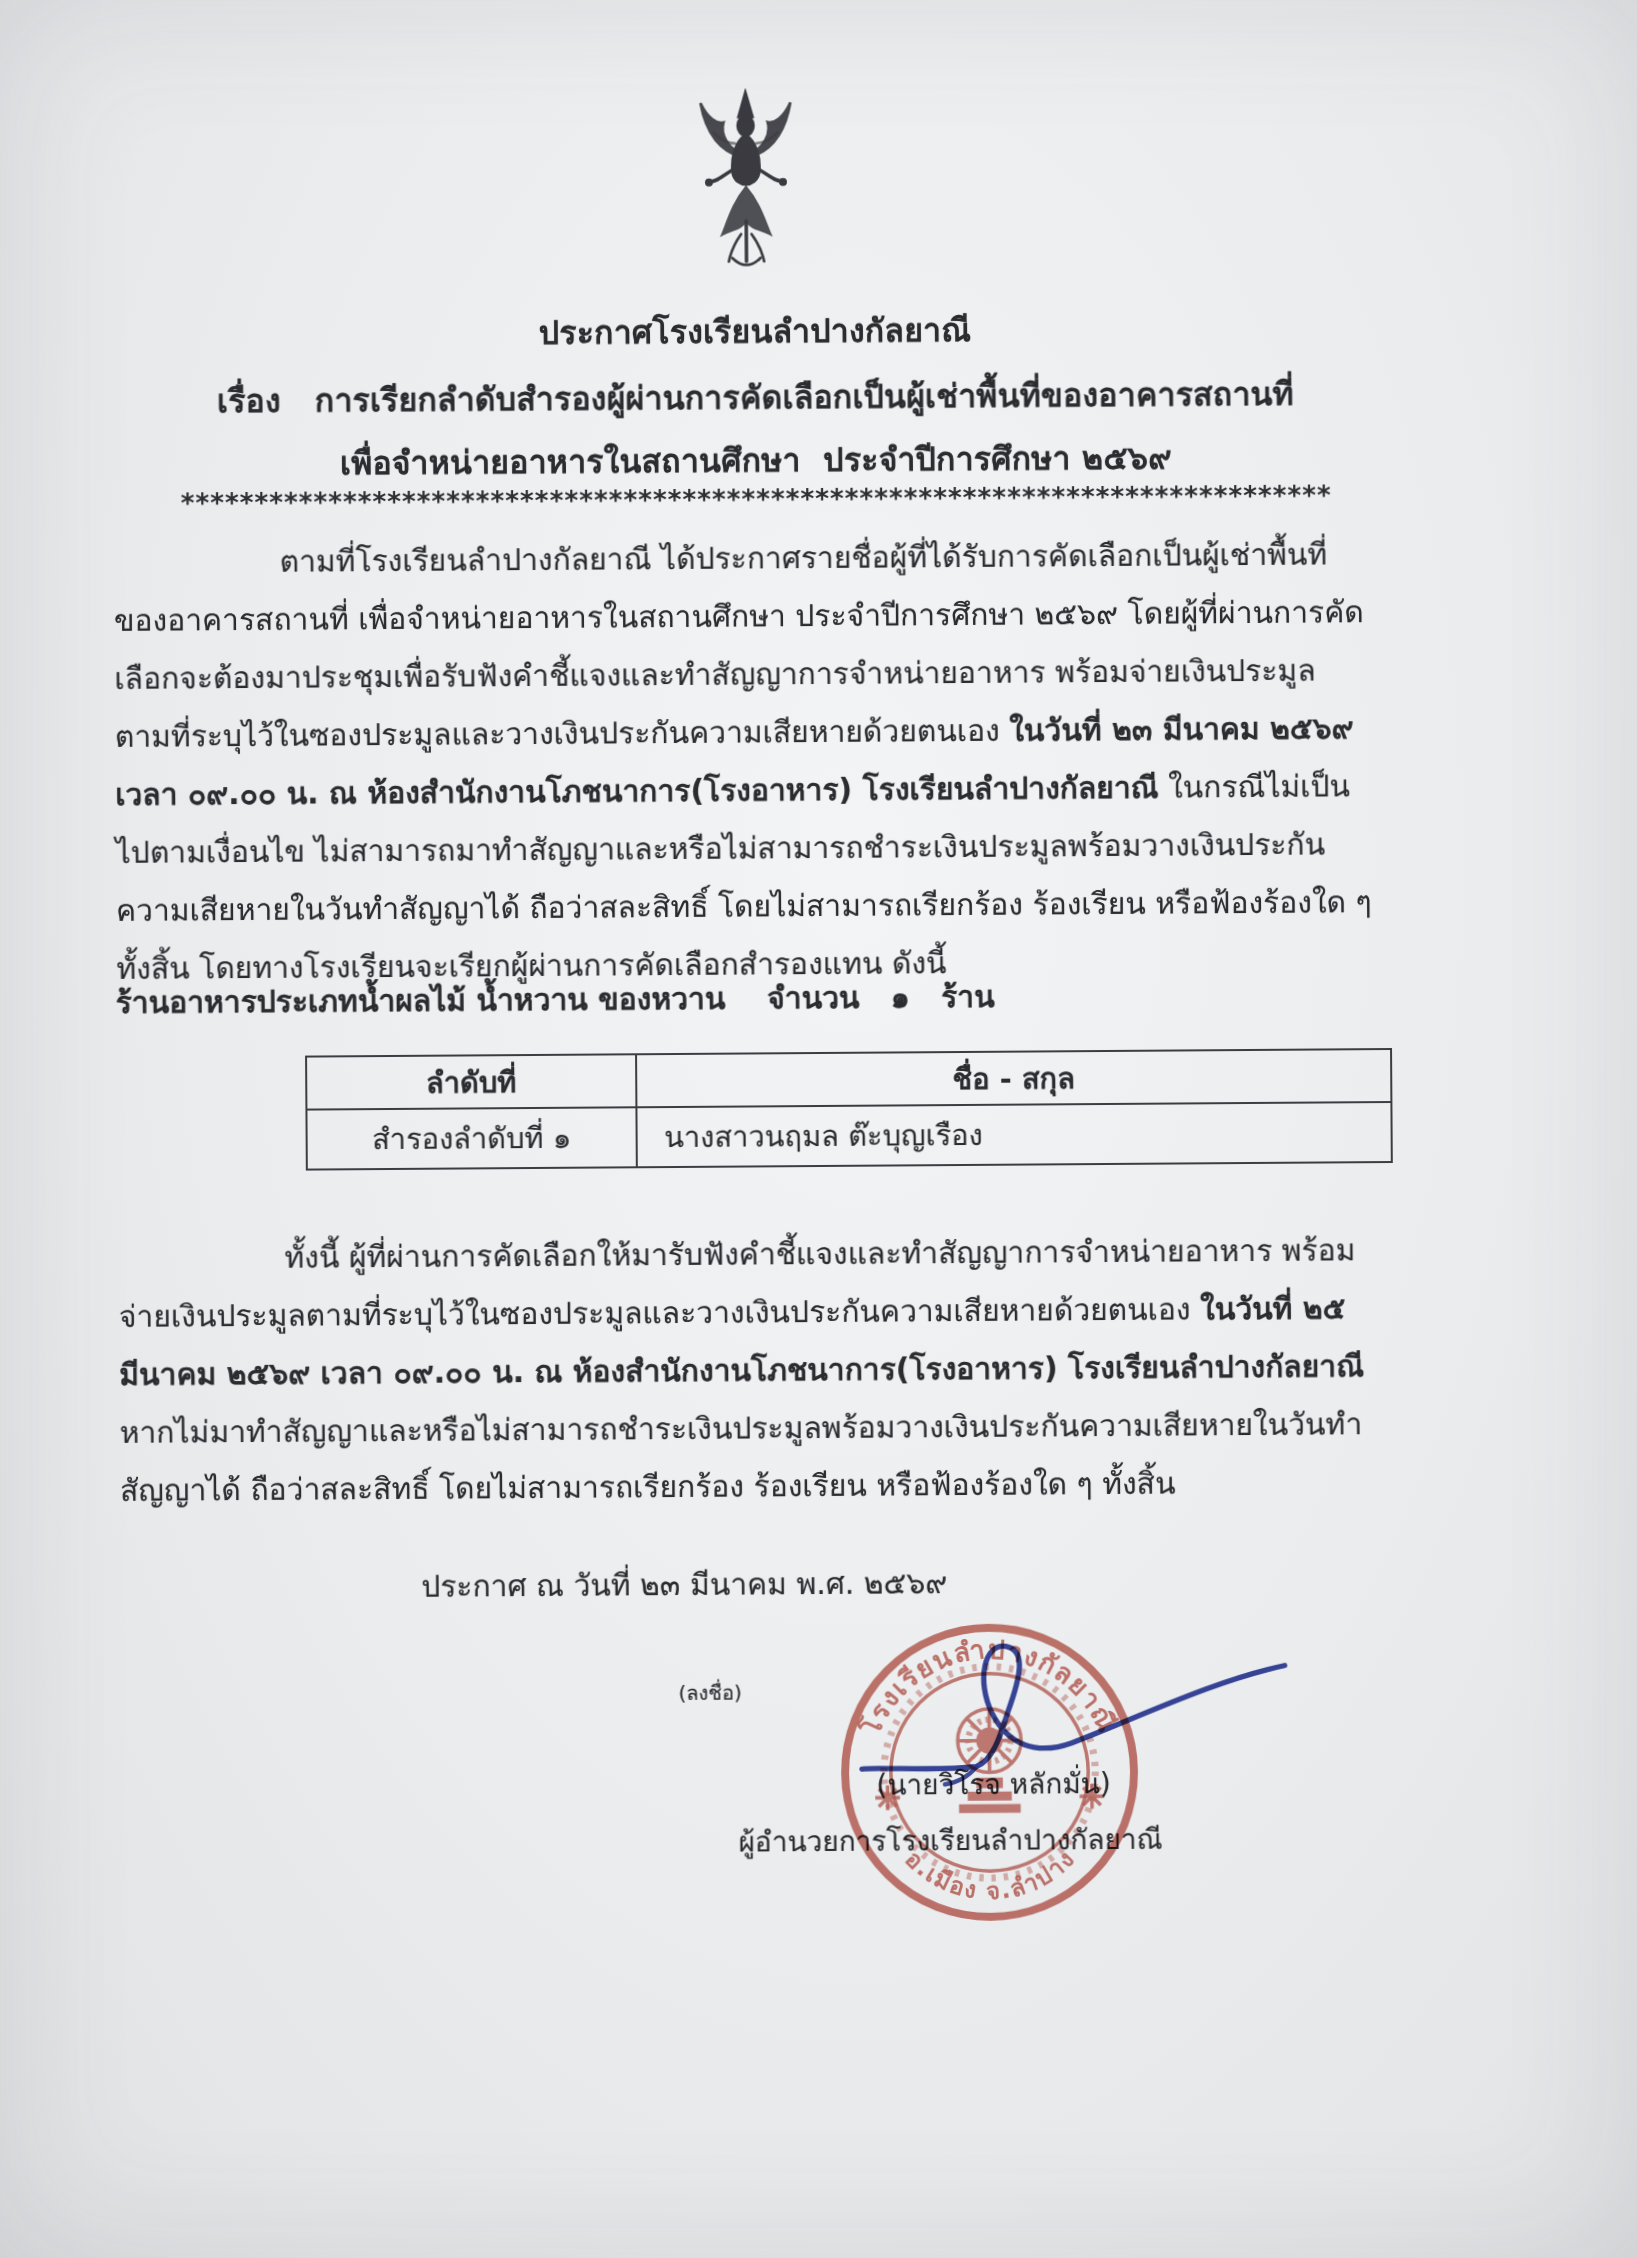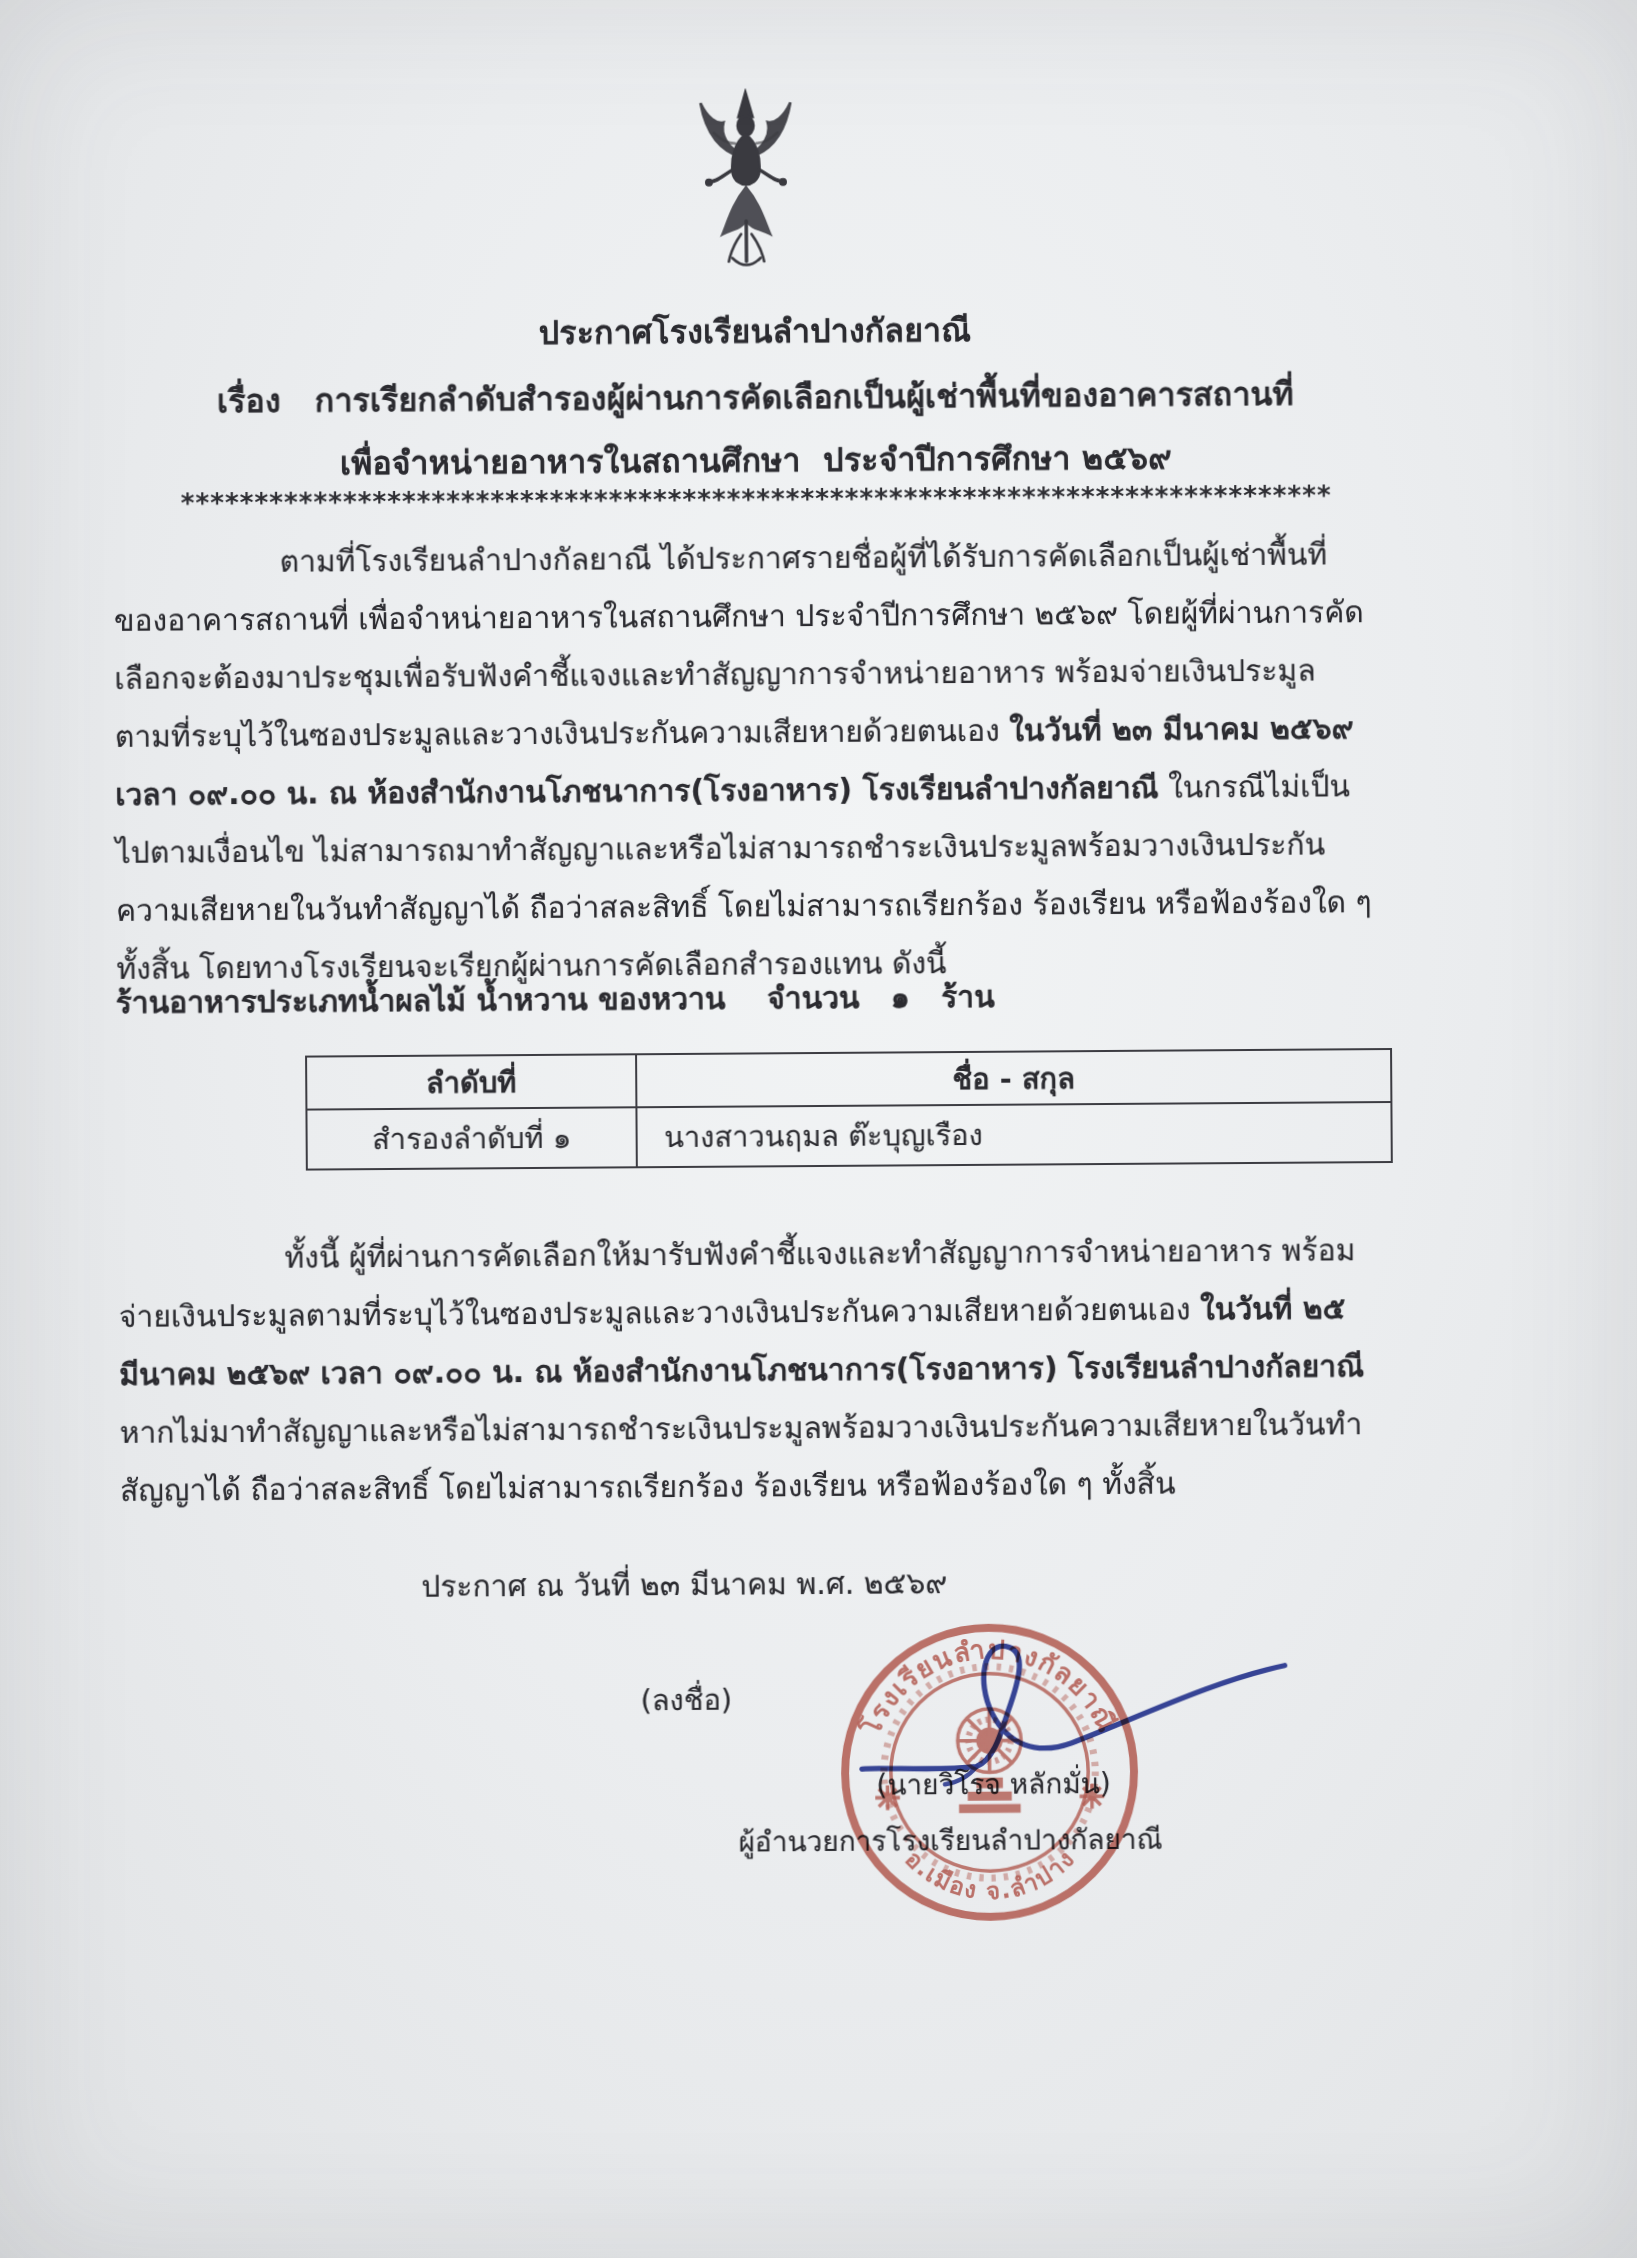--- a/index.html
+++ b/index.html
@@ -34,21 +34,21 @@
   .shop-heading{font-size:30px;font-weight:700;white-space:pre-wrap;
     text-shadow:0 0 0.9px rgba(40,40,46,.4);}
   table.roster{border-collapse:collapse;width:1087px;font-size:29px;
     text-shadow:0 0 0.9px rgba(40,40,46,.3);}
   table.roster th, table.roster td{border:2.2px solid #3c3c42;}
   table.roster th{height:49px;font-weight:600;text-align:center;}
   table.roster td{height:56px;}
   td.rank{width:326px;text-align:center;}
   td.name{padding-left:26.5px;text-align:left;}
   .date-line{font-size:30px;text-shadow:0 0 0.9px rgba(40,40,46,.35);}
-  .sign-label{font-size:29px;text-shadow:0 0 0.9px rgba(40,40,46,.35);}
+  .sign-label{font-size:20px;text-shadow:0 0 0.9px rgba(40,40,46,.35);margin-left:38px;}
   .signer-name{font-size:28px;text-shadow:0 0 0.9px rgba(40,40,46,.35);}
   .signer-title{font-size:28px;text-shadow:0 0 0.9px rgba(40,40,46,.35);}
   .stamp-svg{mix-blend-mode:multiply;opacity:.88;}
   .sig-svg{mix-blend-mode:multiply;}
 </style>
 </head>
 <body>
 
 <div class="page">
   <div class="content">

